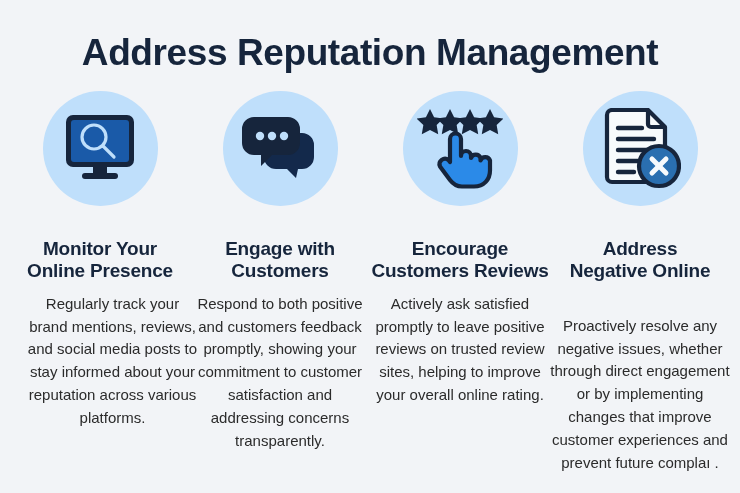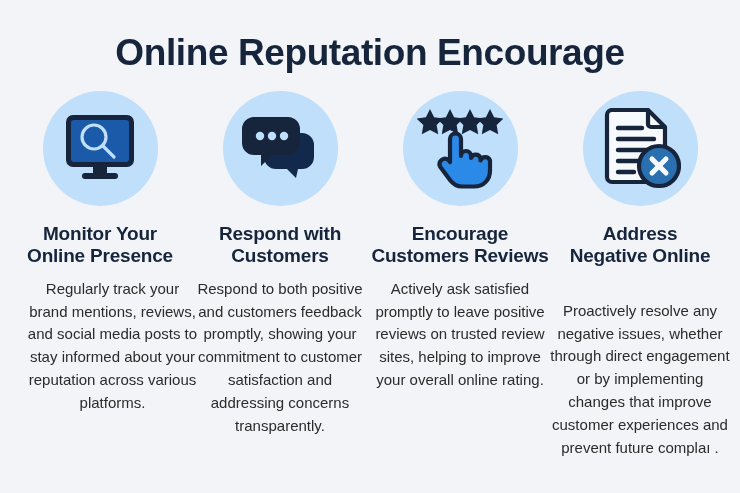--- a/index.html
+++ b/index.html
@@ -57,21 +57,21 @@
     flex: none;
   }
   .icon-circle svg {
     display: block;
   }
   .heading {
     color: #16253c;
     font-size: 19px;
     font-weight: bold;
     line-height: 1.18;
-    margin-top: 17px;
+    margin-top: 32px;
     letter-spacing: -0.2px;
     white-space: pre-line;
   }
   .body-text {
     color: #2b2b2b;
     font-size: 15px;
     line-height: 1.52;
     margin-top: 10px;
     white-space: pre-line;
     font-family: "Liberation Sans", sans-serif;
@@ -79,21 +79,21 @@
   .col-1 .body-text { width: 172px; margin-left: 25px; }
   .col-2 .body-text { width: 178px; }
   .col-3 .body-text { width: 172px; }
   .col-4 .body-text { width: 182px; margin-top: 32px; }
 </style>
 </head>
 <body>
 
 <div class="page">
 
-  <h1 class="title">Online Reputation Encourage</h1>
+  <h1 class="title">Address Reputation Management</h1>
 
   <div class="columns">
 
     <div class="col col-1">
       <div class="icon-circle">
         <span>
           <svg width="80" height="76" viewBox="0 0 80 76">
             <rect x="6" y="4" width="68" height="52" rx="7" fill="#16253c"></rect>
             <rect x="11" y="9" width="58" height="42" rx="3" fill="#1a5aa8"></rect>
             <rect x="33" y="54" width="14" height="9" fill="#16253c"></rect>
@@ -113,21 +113,21 @@
         <span>
           <svg width="80" height="72" viewBox="0 0 80 72">
             <path d="M36 20 h26 a12 12 0 0 1 12 12 v12 a12 12 0 0 1 -12 12 h-4 l-2 9 -9 -9 h-11 a12 12 0 0 1 -12 -12 v-12 a12 12 0 0 1 12 -12 z" fill="#13294b"></path>
             <path d="M14 4 h34 a12 12 0 0 1 12 12 v14 a12 12 0 0 1 -12 12 h-16 l-11 11 0 -11 h-7 a12 12 0 0 1 -12 -12 v-14 a12 12 0 0 1 12 -12 z" fill="#16253c"></path>
             <circle cx="20" cy="23" r="4.2" fill="#bfdffb"></circle>
             <circle cx="32" cy="23" r="4.2" fill="#bfdffb"></circle>
             <circle cx="44" cy="23" r="4.2" fill="#bfdffb"></circle>
           </svg>
         </span>
       </div>
-      <div class="heading">Respond with
+      <div class="heading">Engage with
 Customers</div>
       <div class="body-text">Respond to both positive and customers feedback promptly, showing your commitment to customer satisfaction and addressing concerns transparently.</div>
     </div>
 
     <div class="col col-3">
       <div class="icon-circle">
         <span>
           <svg width="86" height="80" viewBox="0 0 86 80">
             <g fill="#16253c">
               <path d="M13 0 l4.1 8.3 9.2 1.3 -6.65 6.5 1.57 9.15 -8.22 -4.32 -8.22 4.32 1.57 -9.15 -6.65 -6.5 9.2 -1.33 z"></path>

